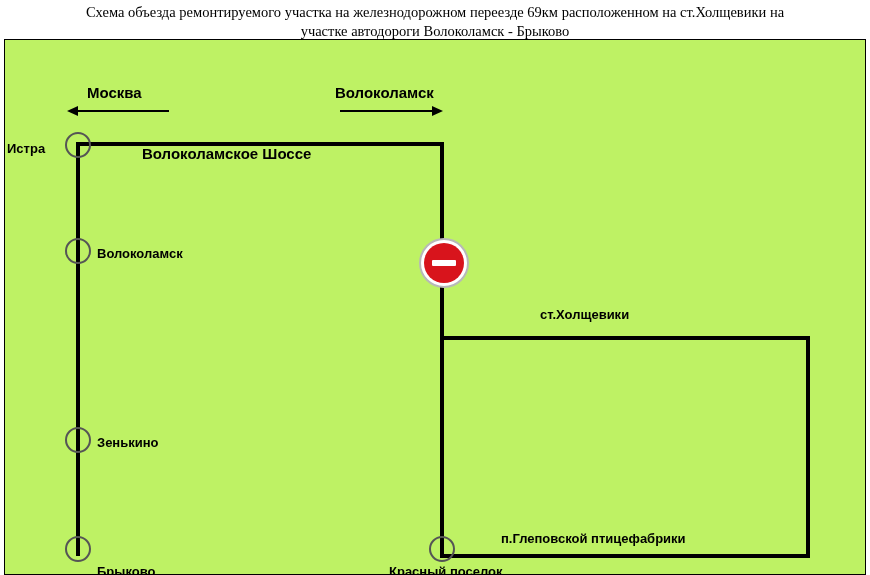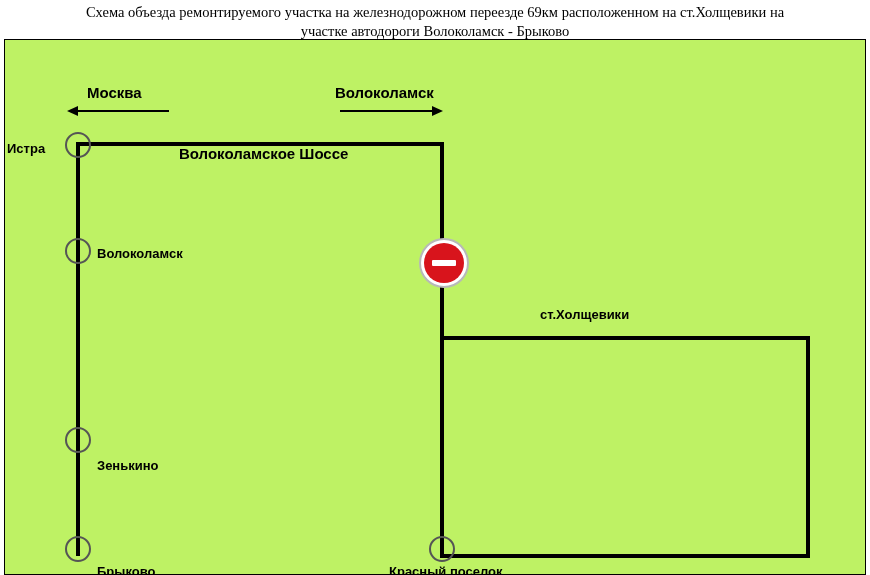--- a/index.html
+++ b/index.html
@@ -142,38 +142,39 @@
     <div class="road" style="left:435px; top:514px; width:370px; height:4px;"></div>
 
     <div class="lbl lbl-lg" style="left:82px; top:44px;">Москва</div>
     <div class="arrow-line" style="left:72px; top:70px; width:92px;"></div>
     <div class="arrow-head left" style="left:62px; top:66px;"></div>
 
     <div class="lbl lbl-lg" style="left:330px; top:44px;text-align:center;">Волоколамск</div>
     <div class="arrow-line" style="left:335px; top:70px; width:92px;"></div>
     <div class="arrow-head right" style="left:427px; top:66px;"></div>
 
-    <div class="lbl lbl-lg" style="left:137px; top:105px;margin-left:37px;">Волоколамское Шоссе</div>
+    <div class="lbl lbl-lg" style="left:137px; top:105px;">Волоколамское Шоссе</div>
 
     <div class="node" style="left:60px; top:92px;"></div>
     <div class="lbl lbl-md" style="left:2px; top:101px;">Истра</div>
 
     <div class="node" style="left:60px; top:198px;"></div>
     <div class="lbl lbl-md" style="left:92px; top:206px;">Волоколамск</div>
 
     <div class="node" style="left:60px; top:387px;"></div>
-    <div class="lbl lbl-md" style="left:92px; top:395px;margin-top:23px;">Зенькино</div>
+    <div class="lbl lbl-md" style="left:92px; top:395px;">Зенькино</div>
 
     <div class="node" style="left:60px; top:496px;"></div>
     <div class="lbl lbl-md" style="left:92px; top:524px;">Брыково</div>
 
     <div class="node" style="left:424px; top:496px;"></div>
     <div class="lbl lbl-md" style="left:384px; top:524px;">Красный поселок</div>
 
     <div class="lbl lbl-md" style="left:535px; top:267px;text-align:center;">ст.Холщевики</div>
+    <div class="lbl lbl-md" style="left:496px; top:491px;">п.Глеповской птицефабрики</div>
 
     <div id="no-entry" style="left:414px; top:198px;">
       <div class="disc"></div>
       <div class="bar"></div>
     </div>
 
   </div>
 </div>
 
 </body></html>

